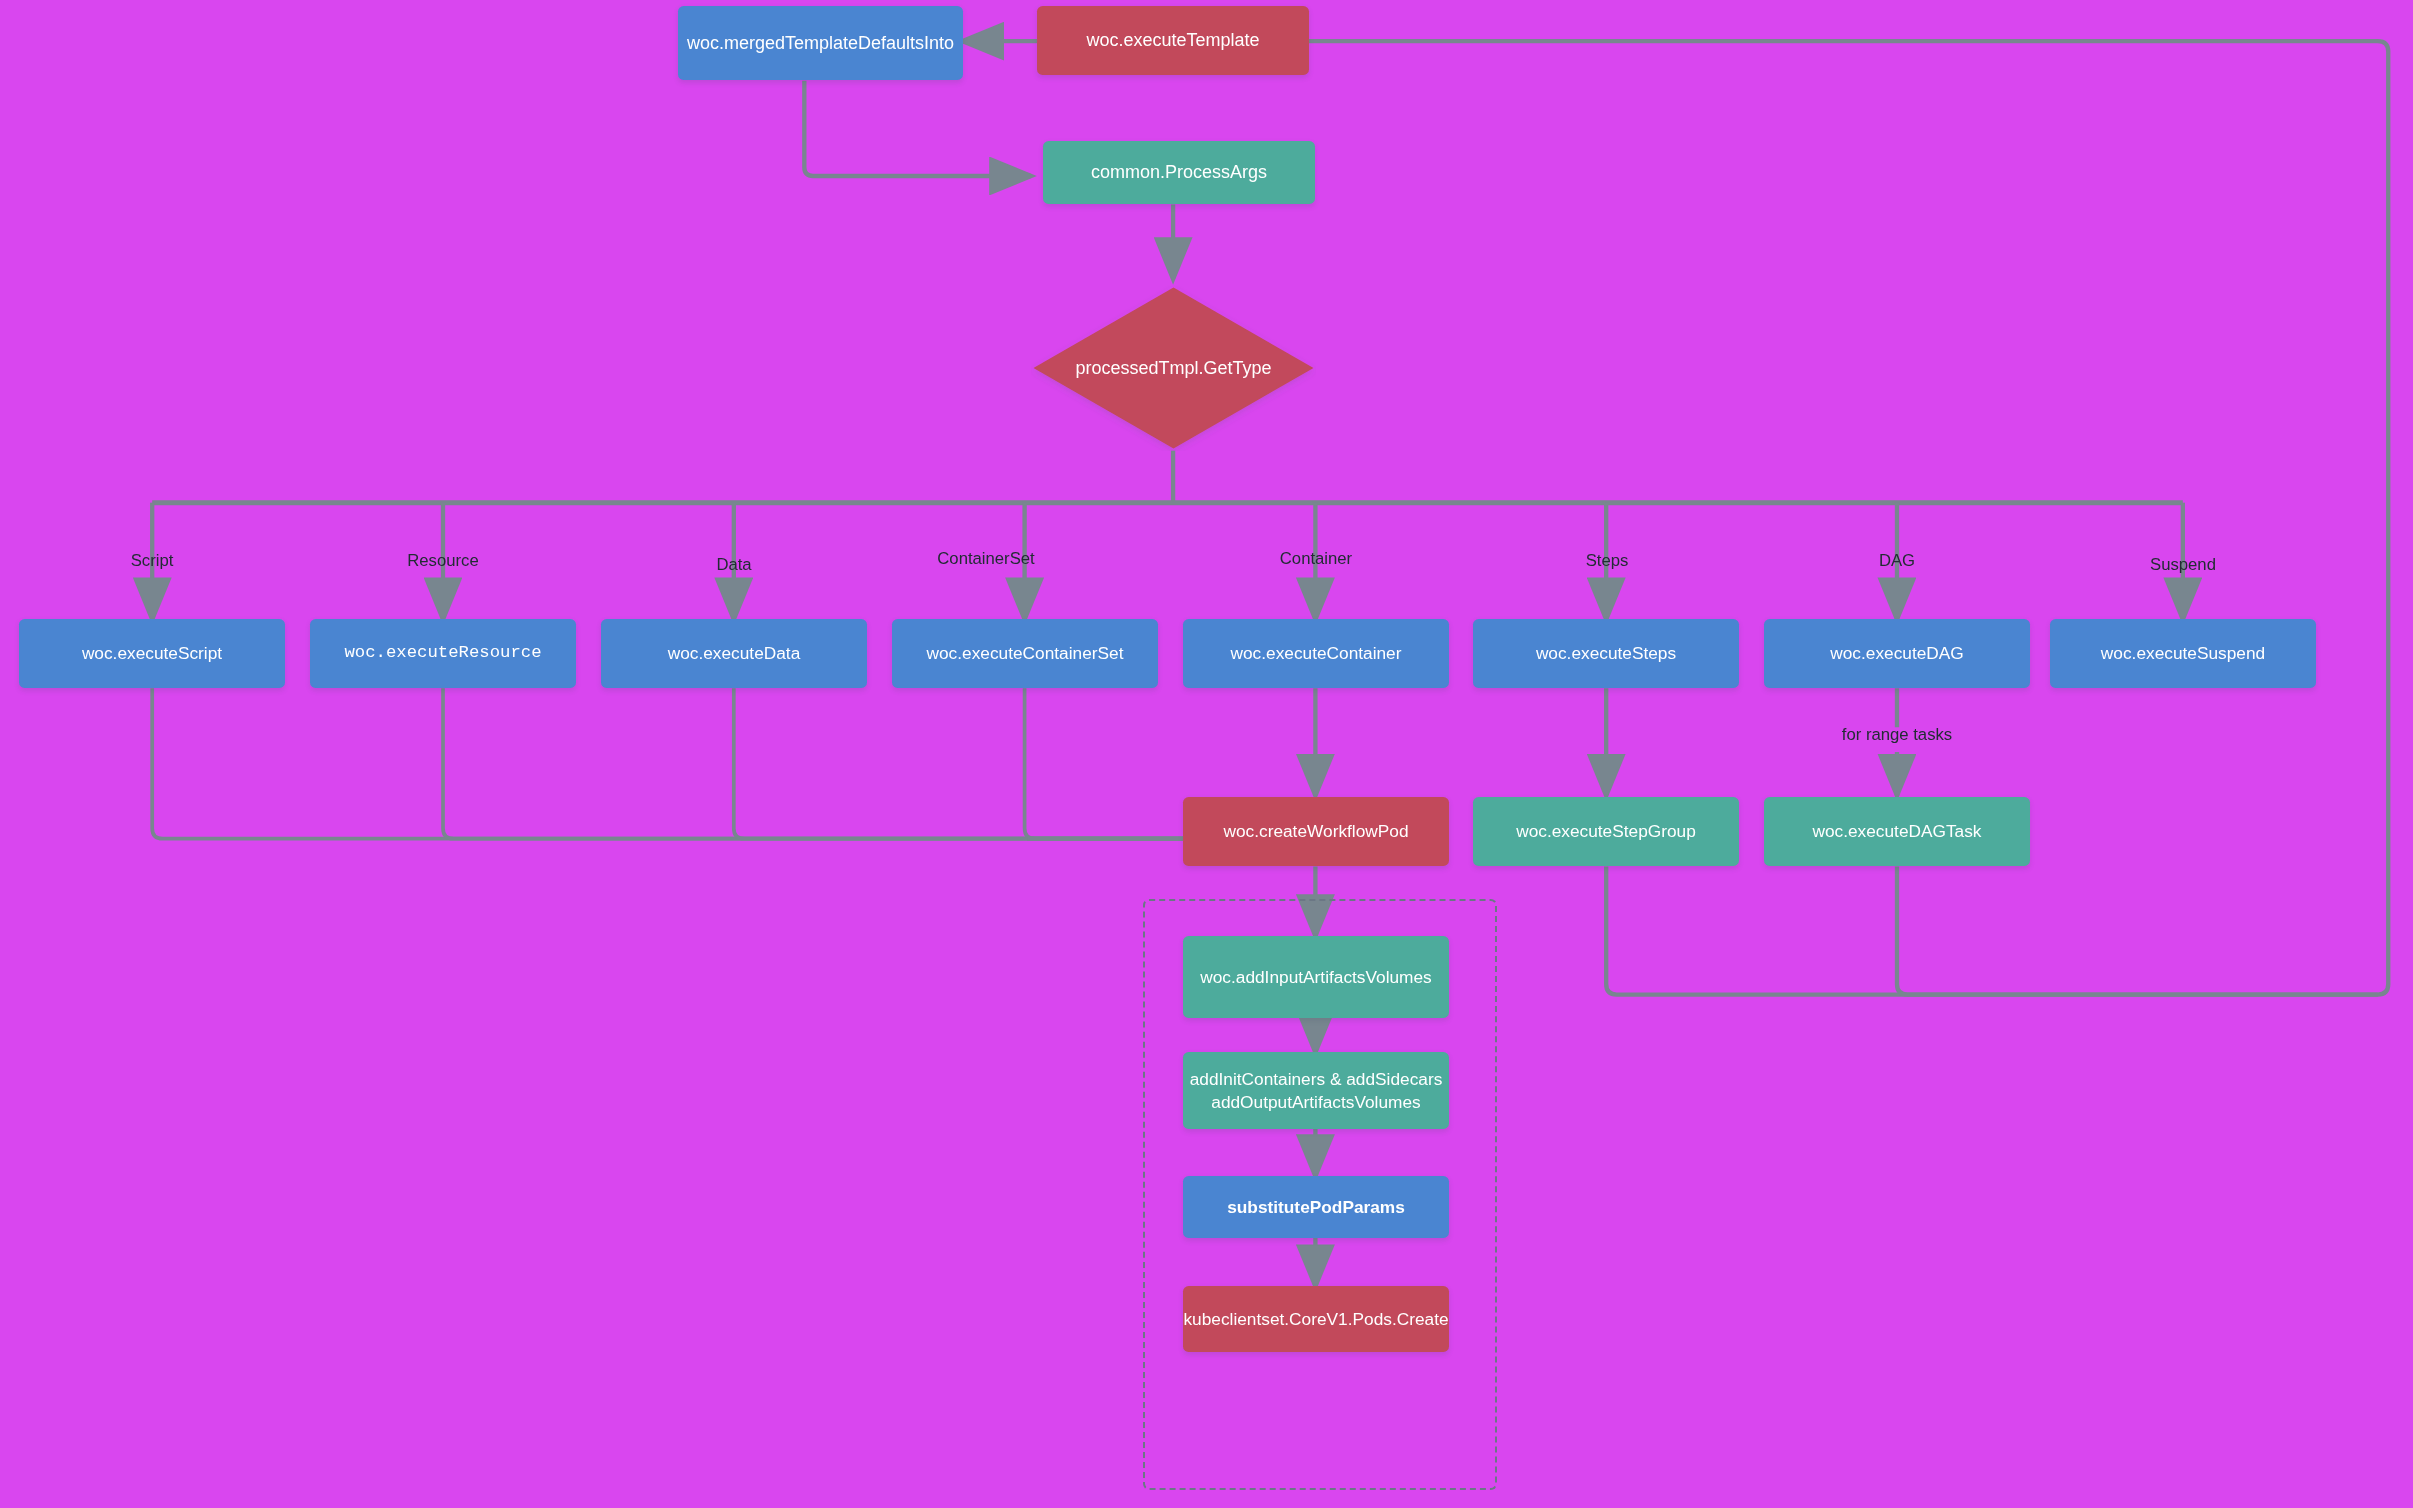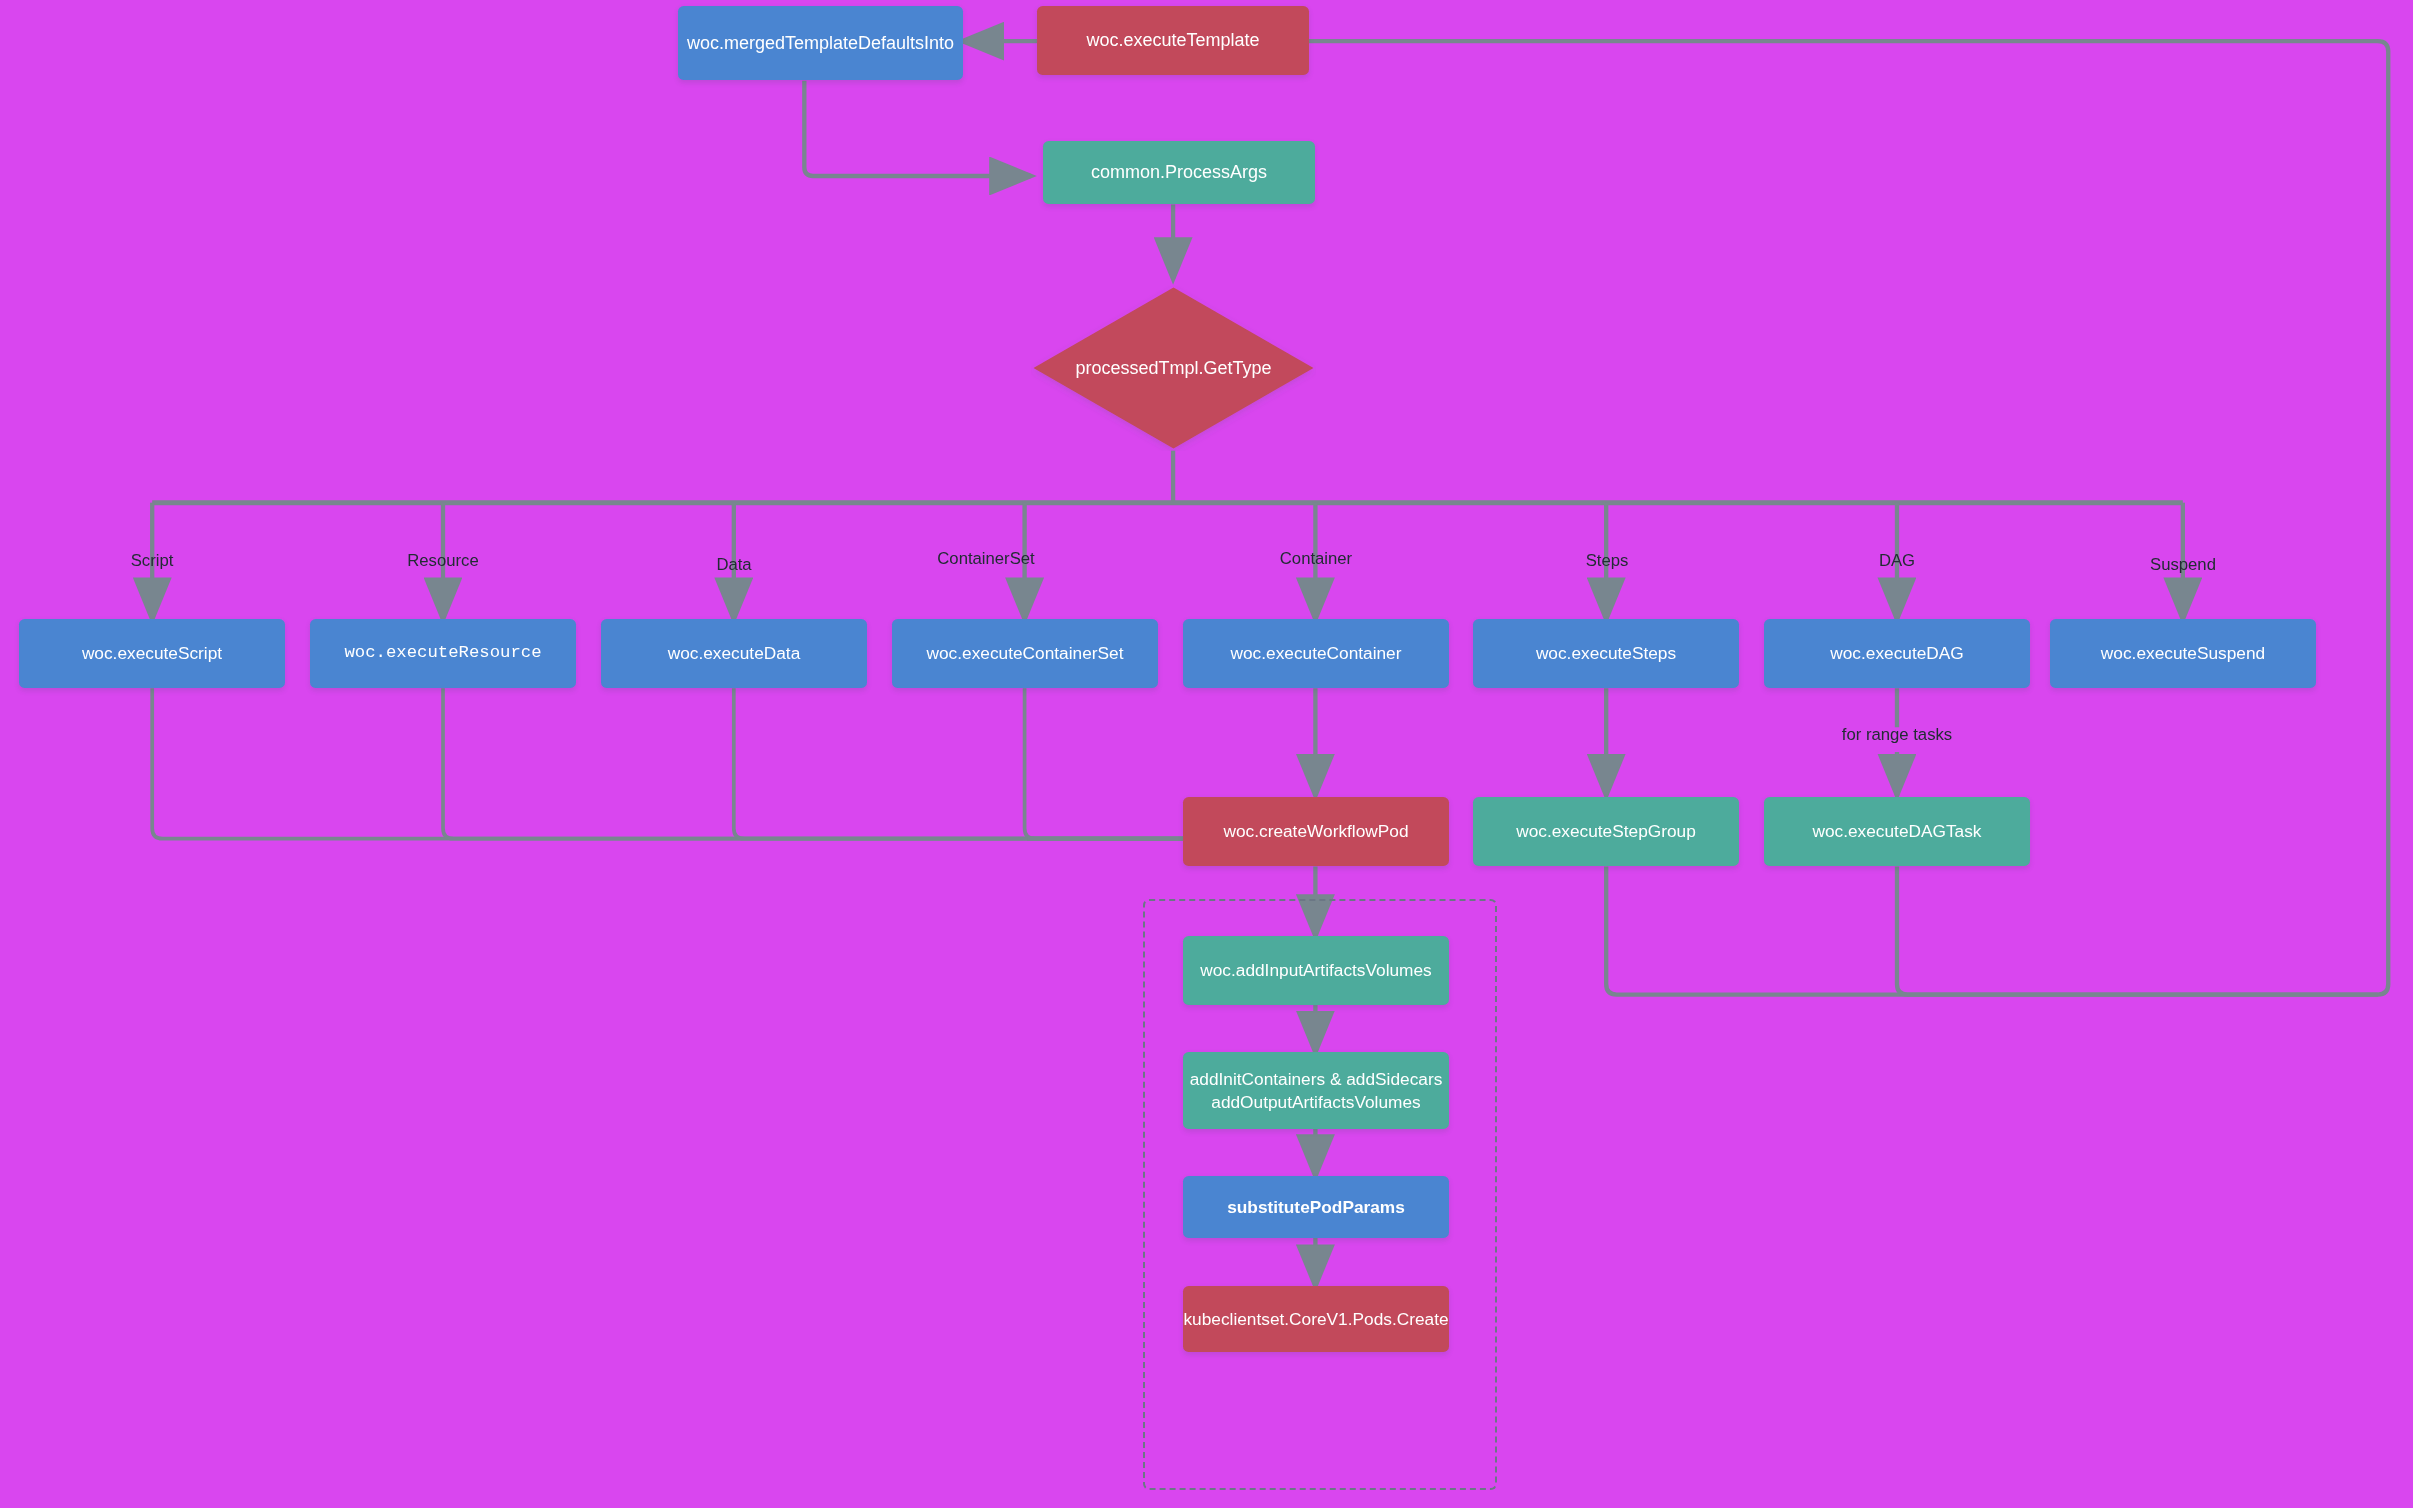--- a/index.html
+++ b/index.html
@@ -205,21 +205,21 @@
   </div>
   <div class="node green" style="left:1473px; top:797px; width:266px; height:69px; font-size:17.3px;">
     <span>woc.executeStepGroup</span>
   </div>
   <div class="node green" style="left:1764px; top:797px; width:266px; height:69px; font-size:17.3px;">
     <span>woc.executeDAGTask</span>
   </div>
 
   <div class="cluster" style="left:1143px; top:899px; width:354px; height:591px;"></div>
 
-  <div class="node green" style="left:1183px; top:936px; width:266px; height:69px; font-size:17.3px;">
+  <div class="node green" style="left:1183px; top:936px; width:266px; height:82px; font-size:17.3px;">
     <span>woc.addInputArtifactsVolumes</span>
   </div>
   <div class="node green" style="left:1183px; top:1052px; width:266px; height:77px; font-size:17.3px;">
     <span>addInitContainers &amp; addSidecars
 addOutputArtifactsVolumes</span>
   </div>
   <div class="node blue" style="left:1183px; top:1176px; width:266px; height:62px; font-size:17.3px;font-weight:bold;">
     <span>substitutePodParams</span>
   </div>
   <div class="node red" style="left:1183px; top:1286px; width:266px; height:66px; font-size:17.3px;">

